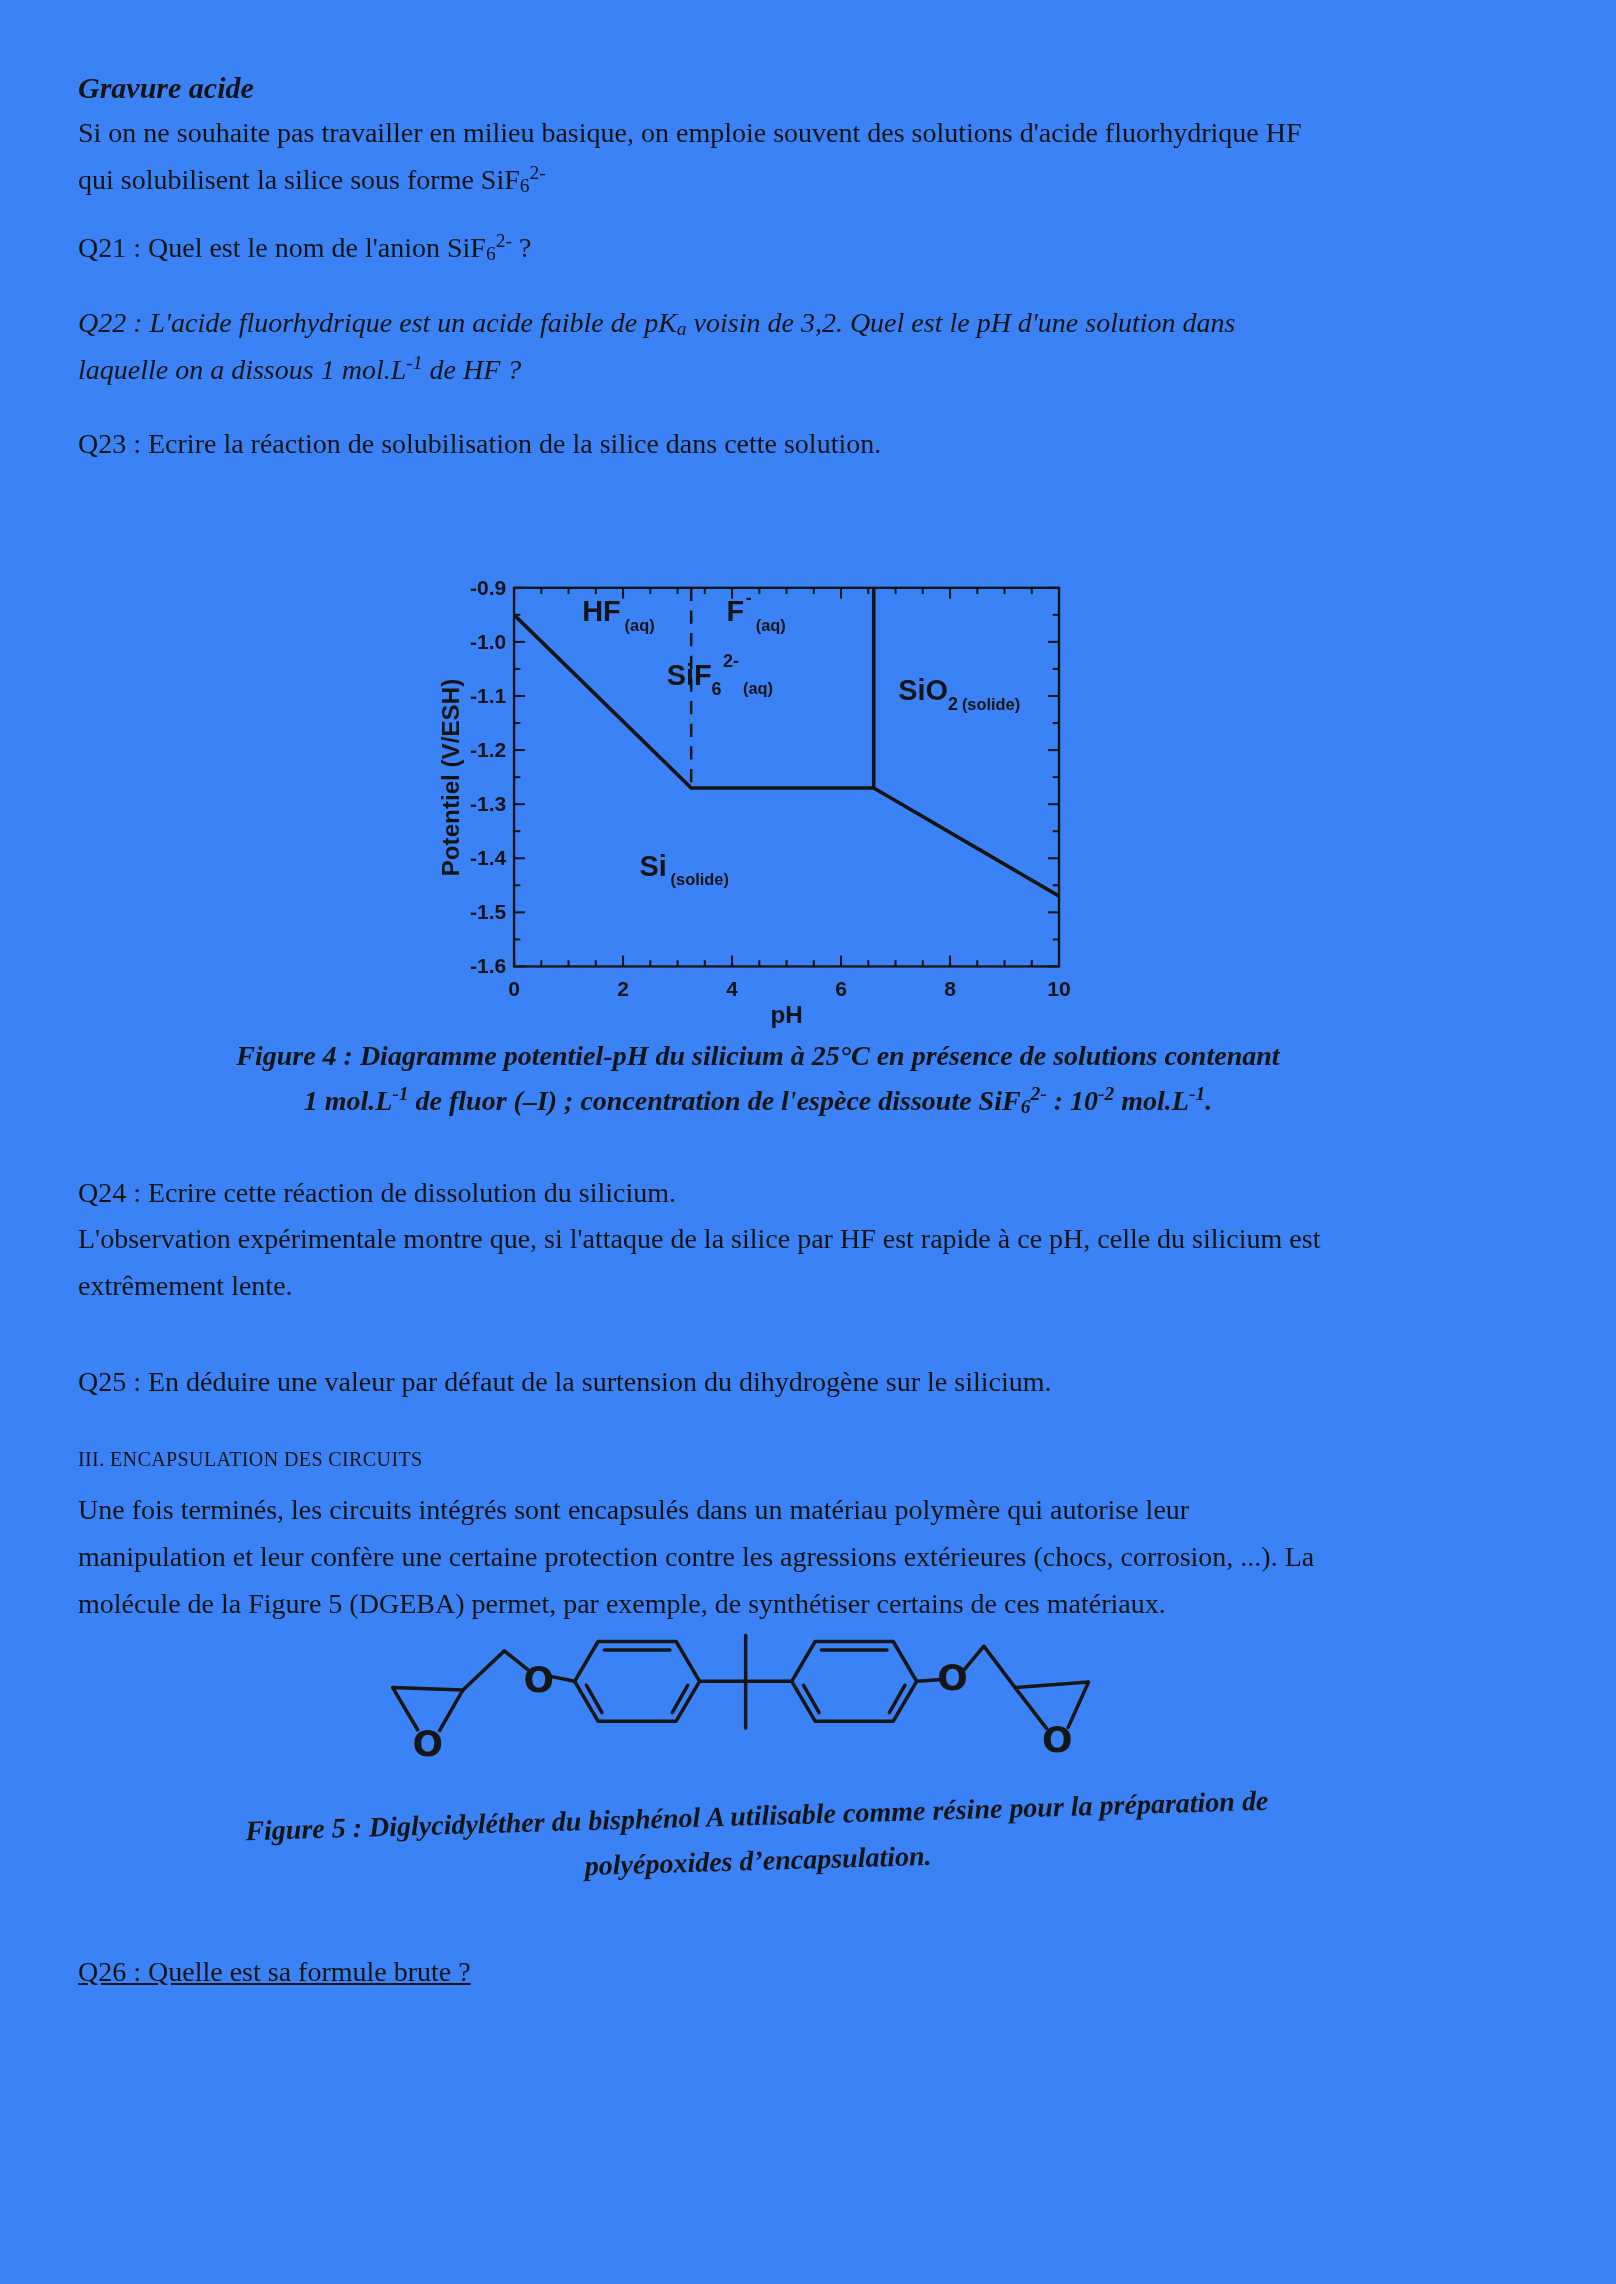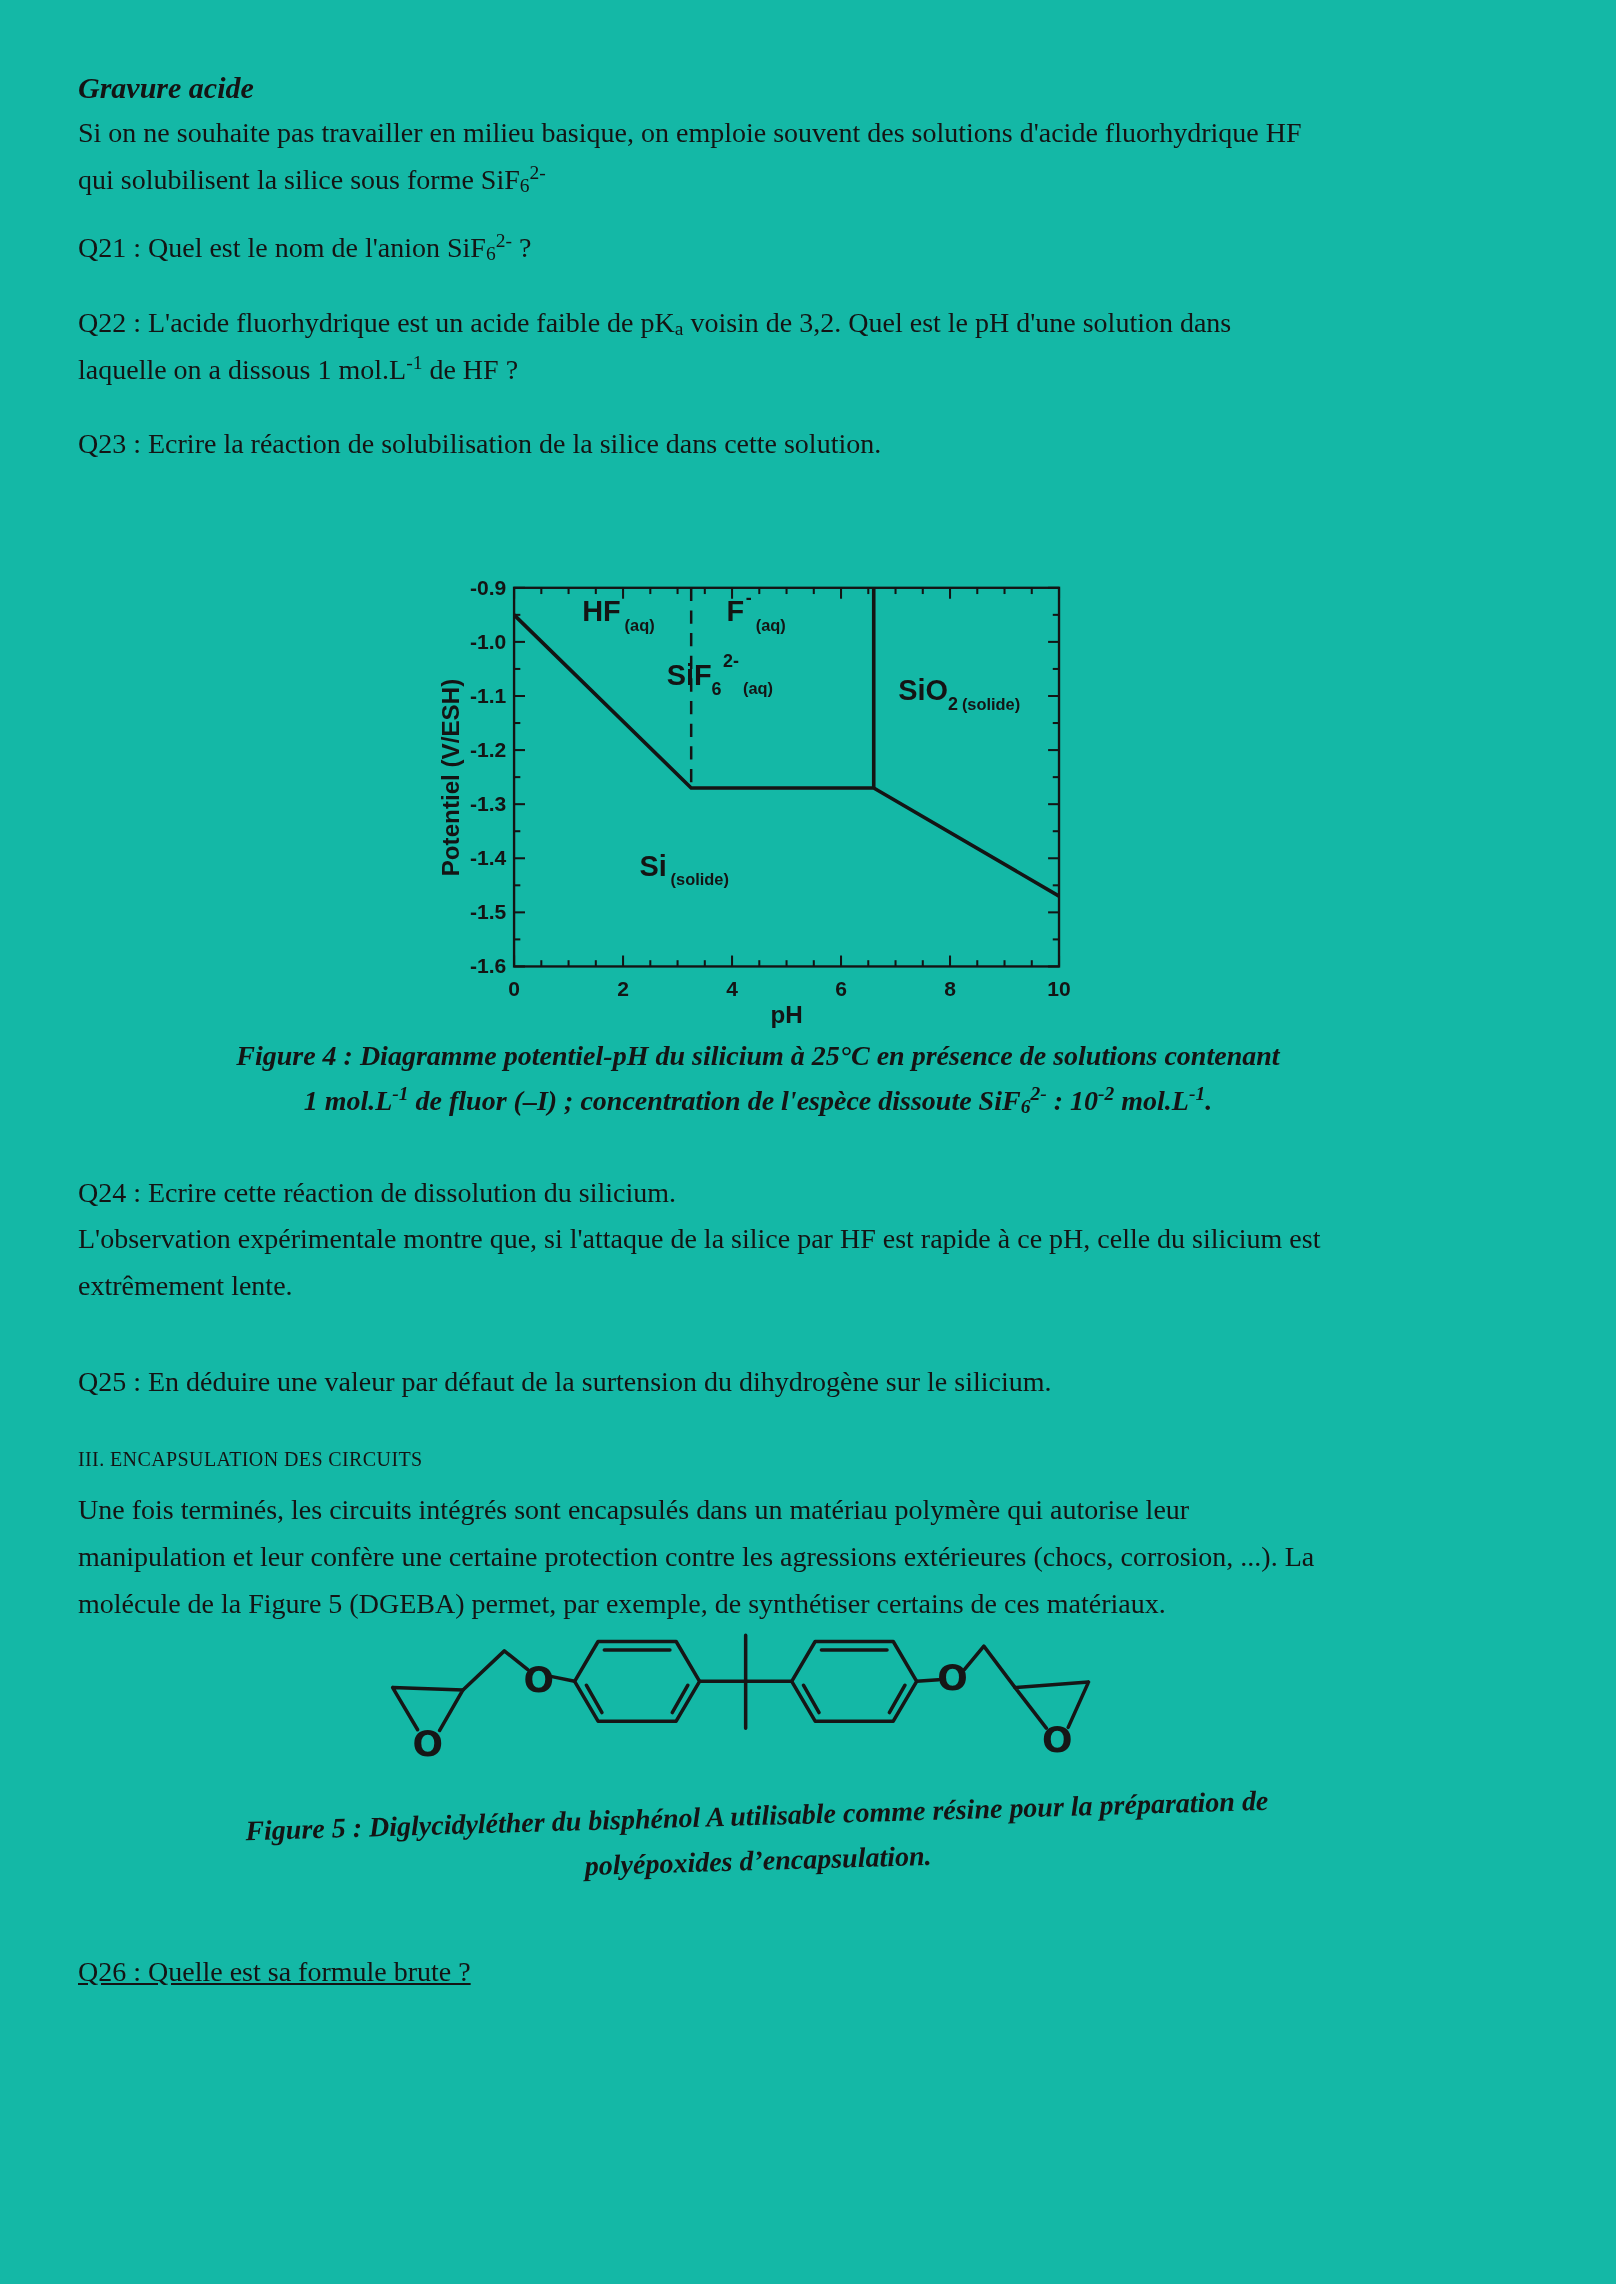--- a/index.html
+++ b/index.html
@@ -1,20 +1,20 @@
 <!DOCTYPE html>
 <html style="font-size:12.5px"><head>
 <meta charset="utf-8">
 <style>
   html,body{margin:0;padding:0;background:#ffffff;}
   .page{
     position:relative;
     width:1617px;
     height:2284px;
-    background:#14b8a6;
+    background:#3b82f6;
     font-family:"Liberation Serif",serif;
     color:#141414;
     overflow:hidden;
   }
   .block{position:absolute;left:78px;width:1476px;font-size:28px;line-height:47px;}
   .tline{white-space:nowrap;}
   .heading{font-weight:bold;font-style:italic;font-size:30px;}
   .h3{font-size:20px;letter-spacing:0.4px;}
   sub{font-size:19.5px;line-height:0;position:relative;vertical-align:baseline;top:0.16em;}
   sup{font-size:19.5px;line-height:0;position:relative;vertical-align:baseline;top:-0.52em;}
@@ -46,21 +46,21 @@
 
   <div class="block" style="top:109px;">
     <div class="tline">Si on ne souhaite pas travailler en milieu basique, on emploie souvent des solutions d'acide fluorhydrique HF</div>
     <div class="tline">qui solubilisent la silice sous forme SiF<sub>6</sub><sup>2-</sup></div>
   </div>
 
   <div class="block" style="top:224px;">
     <div class="tline">Q21 : Quel est le nom de l'anion SiF<sub>6</sub><sup>2-</sup> ?</div>
   </div>
 
-  <div class="block" style="top:299px;">
+  <div class="block" style="top:299px;font-style:italic;">
     <div class="tline">Q22 : L'acide fluorhydrique est un acide faible de pK<sub>a</sub> voisin de 3,2. Quel est le pH d'une solution dans</div>
     <div class="tline">laquelle on a dissous 1 mol.L<sup>-1</sup> de HF ?</div>
   </div>
 
   <div class="block" style="top:420px;">
     <div class="tline">Q23 : Ecrire la réaction de solubilisation de la silice dans cette solution.</div>
   </div>
 
 
   <svg id="fig4" viewBox="0 0 830 580" style="position:absolute;left:436px;top:576px;width:648px;height:453px;">

